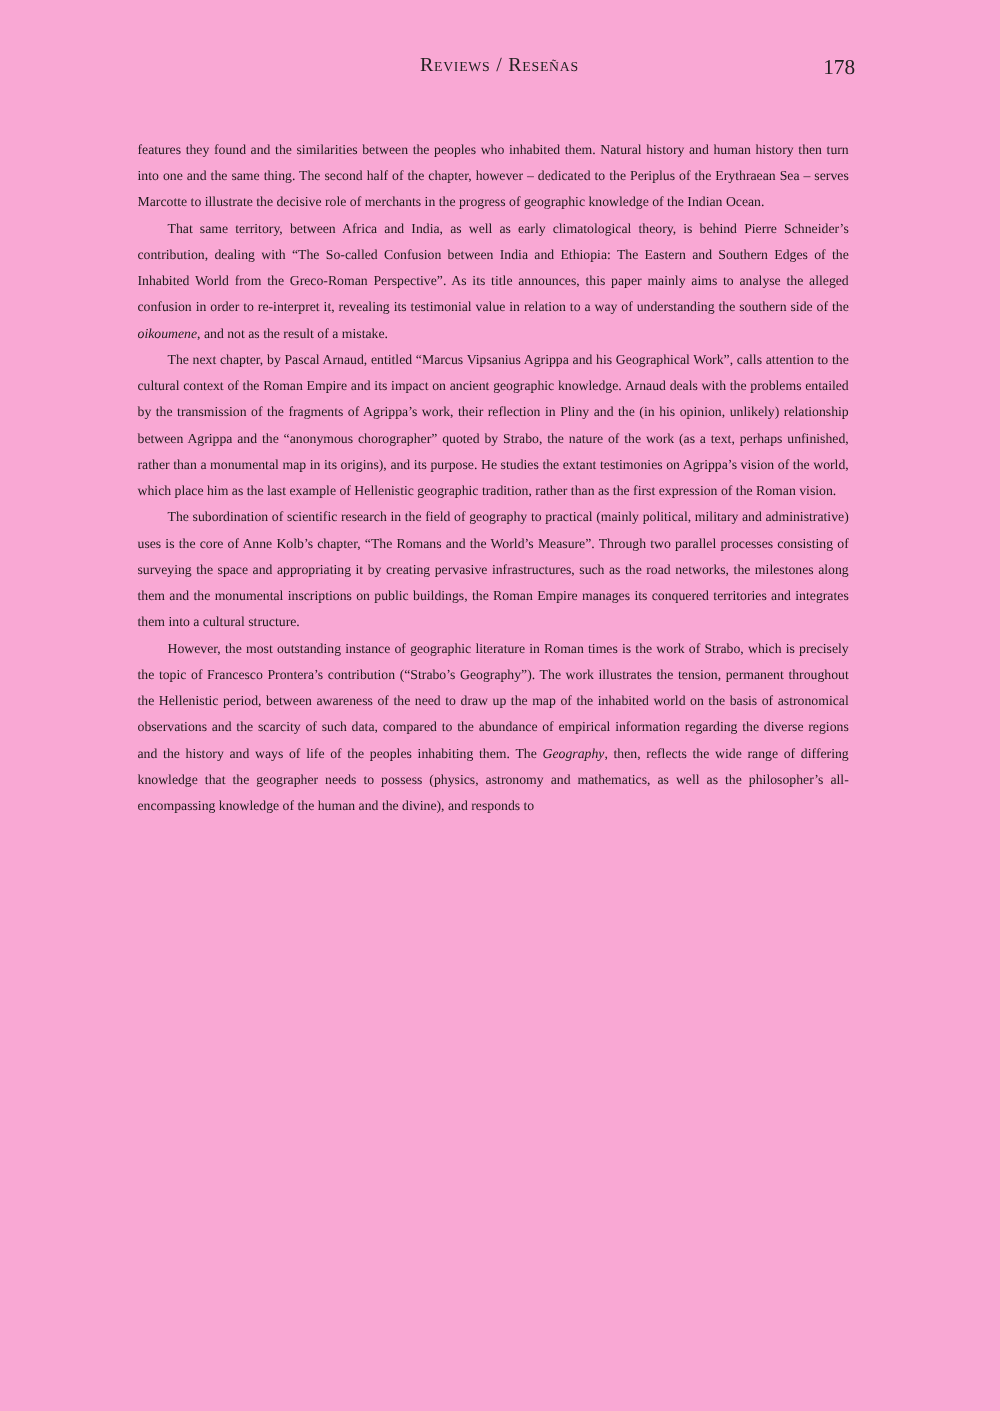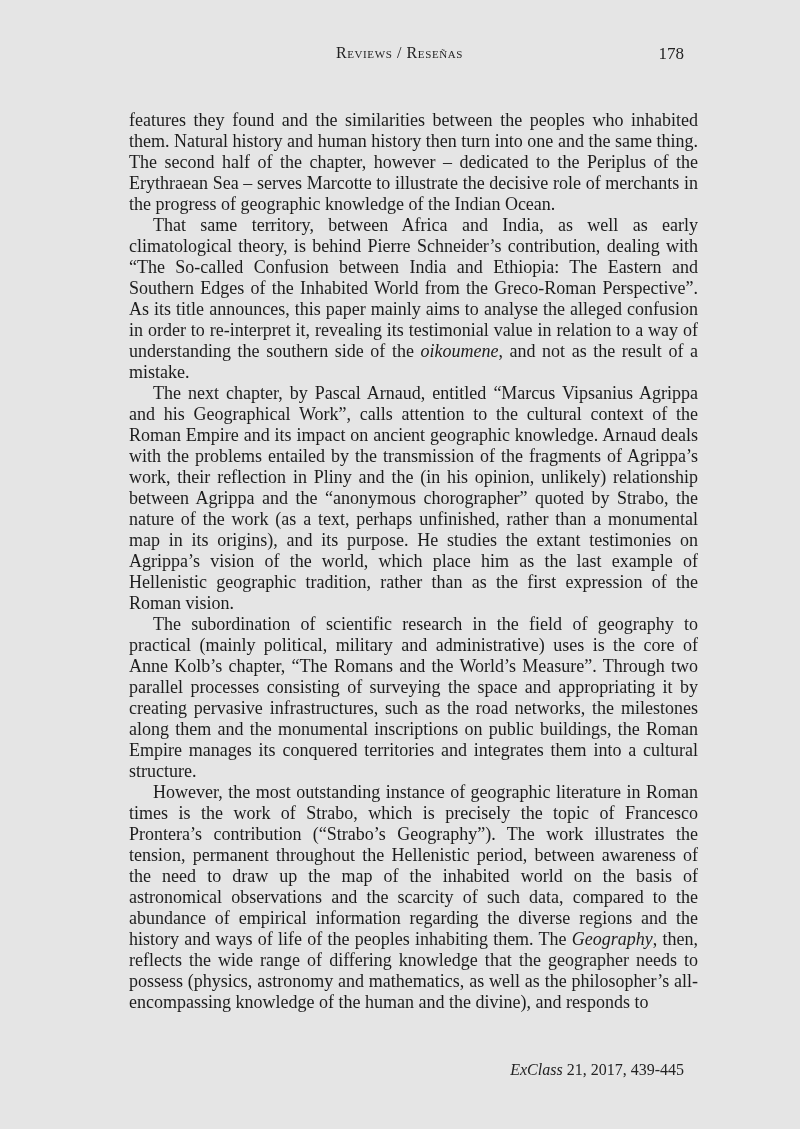--- a/index.html
+++ b/index.html
@@ -5,21 +5,21 @@
   html, body { margin: 0; padding: 0; }
   body {
     width: 800px; height: 1129px;
     background: #ffffff;
     font-family: "Liberation Serif", serif;
     color: #1e1e1e;
   }
   .page {
     position: relative;
     width: 800px; height: 1129px;
-    background: #e5e5e5;
+    background: #f9a8d4;
     overflow: hidden;
   }
   .page-header {
     position: absolute;
     top: 44px; left: 115px; width: 569px;
     height: 22px;
   }
   .running-head {
     display: block;
     text-align: center;
@@ -29,22 +29,22 @@
     color: #222;
   }
   .page-number {
     position: absolute;
     top: 0; right: 0;
     font-size: 17px;
     color: #222;
   }
   .body-text {
     position: absolute;
-    top: 110px; left: 129px; width: 569px;
-    font-size: 18px;
+    top: 110px; left: 110px; width: 569px;
+    font-size: 11px;
     line-height: 21px;
     text-align: justify;
     color: #1c1c1c;
   }
   .body-text p { margin: 0; }
   .body-text p.indent { text-indent: 24px; }
   .body-text em { font-style: italic; }
   .page-footer {
     position: absolute;
     top: 1061px; left: 115px; width: 569px;
@@ -67,17 +67,14 @@
   <div class="body-text">
     <div>
         <p class=""><span>features they found and the similarities between the peoples who inhabited them. Natural history and human history then turn into one and the same thing. The second half of the chapter, however – dedicated to the Periplus of the Erythraean Sea –  serves Marcotte to illustrate the decisive role of merchants in the progress of geographic knowledge of the Indian Ocean.</span></p>
         <p class="indent"><span>That same territory, between Africa and India, as well as early climatological theory, is behind Pierre Schneider’s contribution, dealing with “The So-called Confusion between India and Ethiopia: The Eastern and Southern Edges of the Inhabited World from the Greco-Roman Perspective”. As its title announces, this paper mainly aims to analyse the alleged confusion in order to re-interpret it, revealing its testimonial value in relation to a way of understanding the southern side of the </span><em>oikoumene</em><span>, and not as the result of a mistake.</span></p>
         <p class="indent"><span>The next chapter, by Pascal Arnaud, entitled “Marcus Vipsanius Agrippa and his Geographical Work”, calls attention to the cultural context of the Roman Empire and its impact on ancient geographic knowledge. Arnaud deals with the problems entailed by the transmission of the fragments of Agrippa’s work, their reflection in Pliny and the (in his opinion, unlikely) relationship between Agrippa and the “anonymous chorographer” quoted by Strabo, the nature of the work (as a text, perhaps unfinished, rather than a monumental map in its origins), and its purpose. He studies the extant testimonies on Agrippa’s vision of the world, which place him as the last example of Hellenistic geographic tradition, rather than as the first expression of the Roman vision.</span></p>
         <p class="indent"><span>The subordination of scientific research in the field of geography to practical (mainly political, military and administrative) uses is the core of Anne Kolb’s chapter, “The Romans and the World’s Measure”. Through two parallel processes consisting of surveying the space and appropriating it by creating pervasive infrastructures, such as the road networks, the milestones along them and the monumental inscriptions on public buildings, the Roman Empire manages its conquered territories and integrates them into a cultural structure.</span></p>
         <p class="indent"><span>However, the most outstanding instance of geographic literature in Roman times is the work of Strabo, which is precisely the topic of Francesco Prontera’s contribution (“Strabo’s Geography”). The work illustrates the tension, permanent throughout the Hellenistic period, between awareness of the need to draw up the map of the inhabited world on the basis of astronomical observations and the scarcity of such data, compared to the abundance of empirical information regarding the diverse regions and the history and ways of life of the peoples inhabiting them. The </span><em>Geography</em><span>, then, reflects the wide range of differing knowledge that the geographer needs to possess (physics, astronomy and mathematics, as well as the philosopher’s all-encompassing knowledge of the human and the divine), and responds to</span></p>
       </div>
   </div>
 
-  <div class="page-footer">
-    <em>ExClass</em><span> 21, 2017, 439-445</span>
-  </div>
 
 </div>
 
 </body></html>

